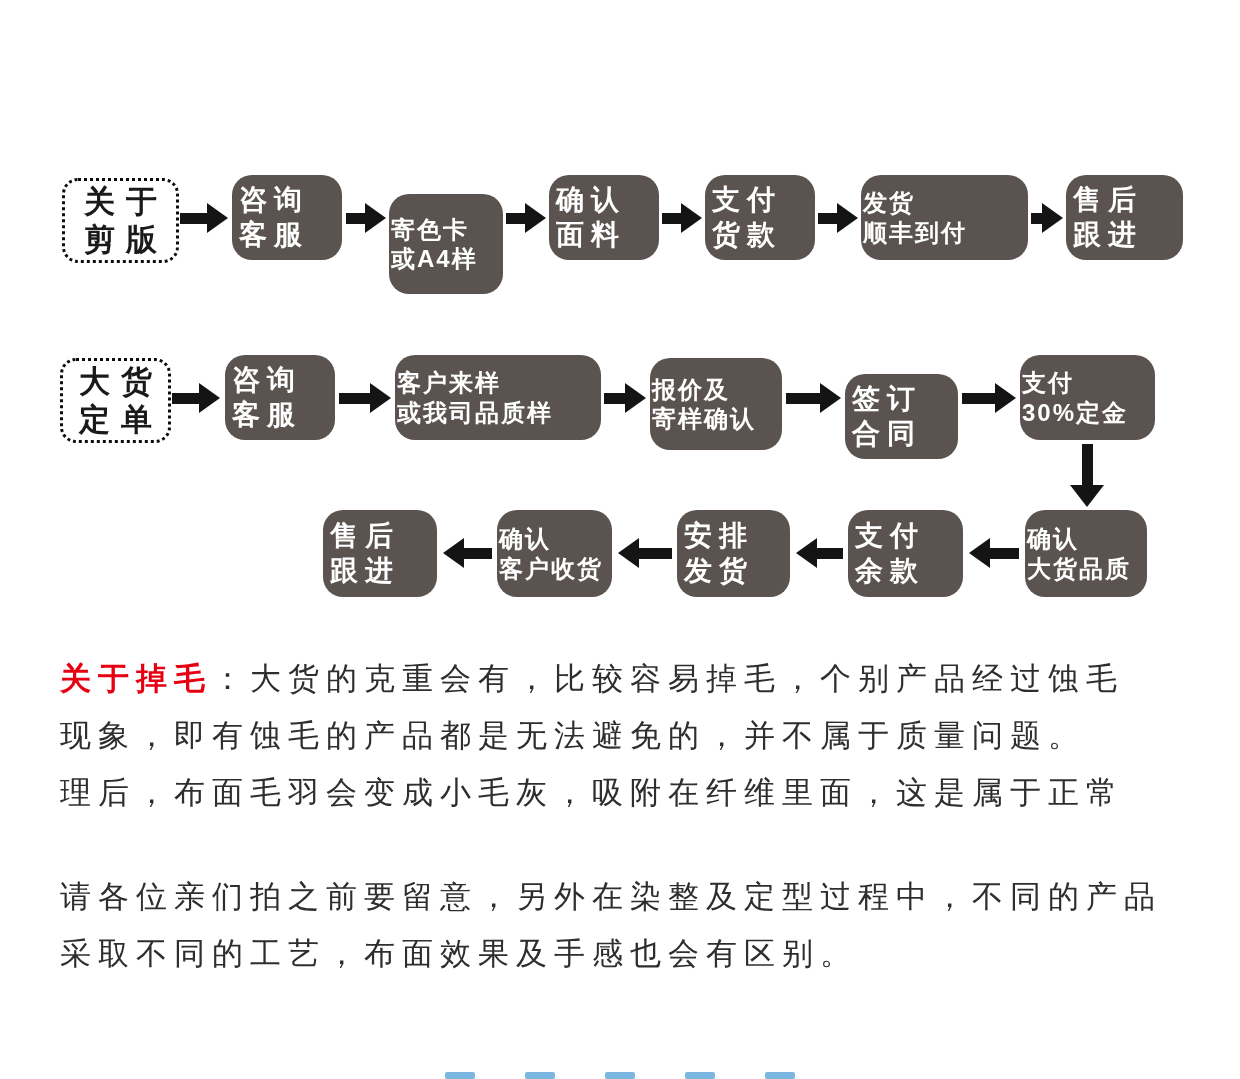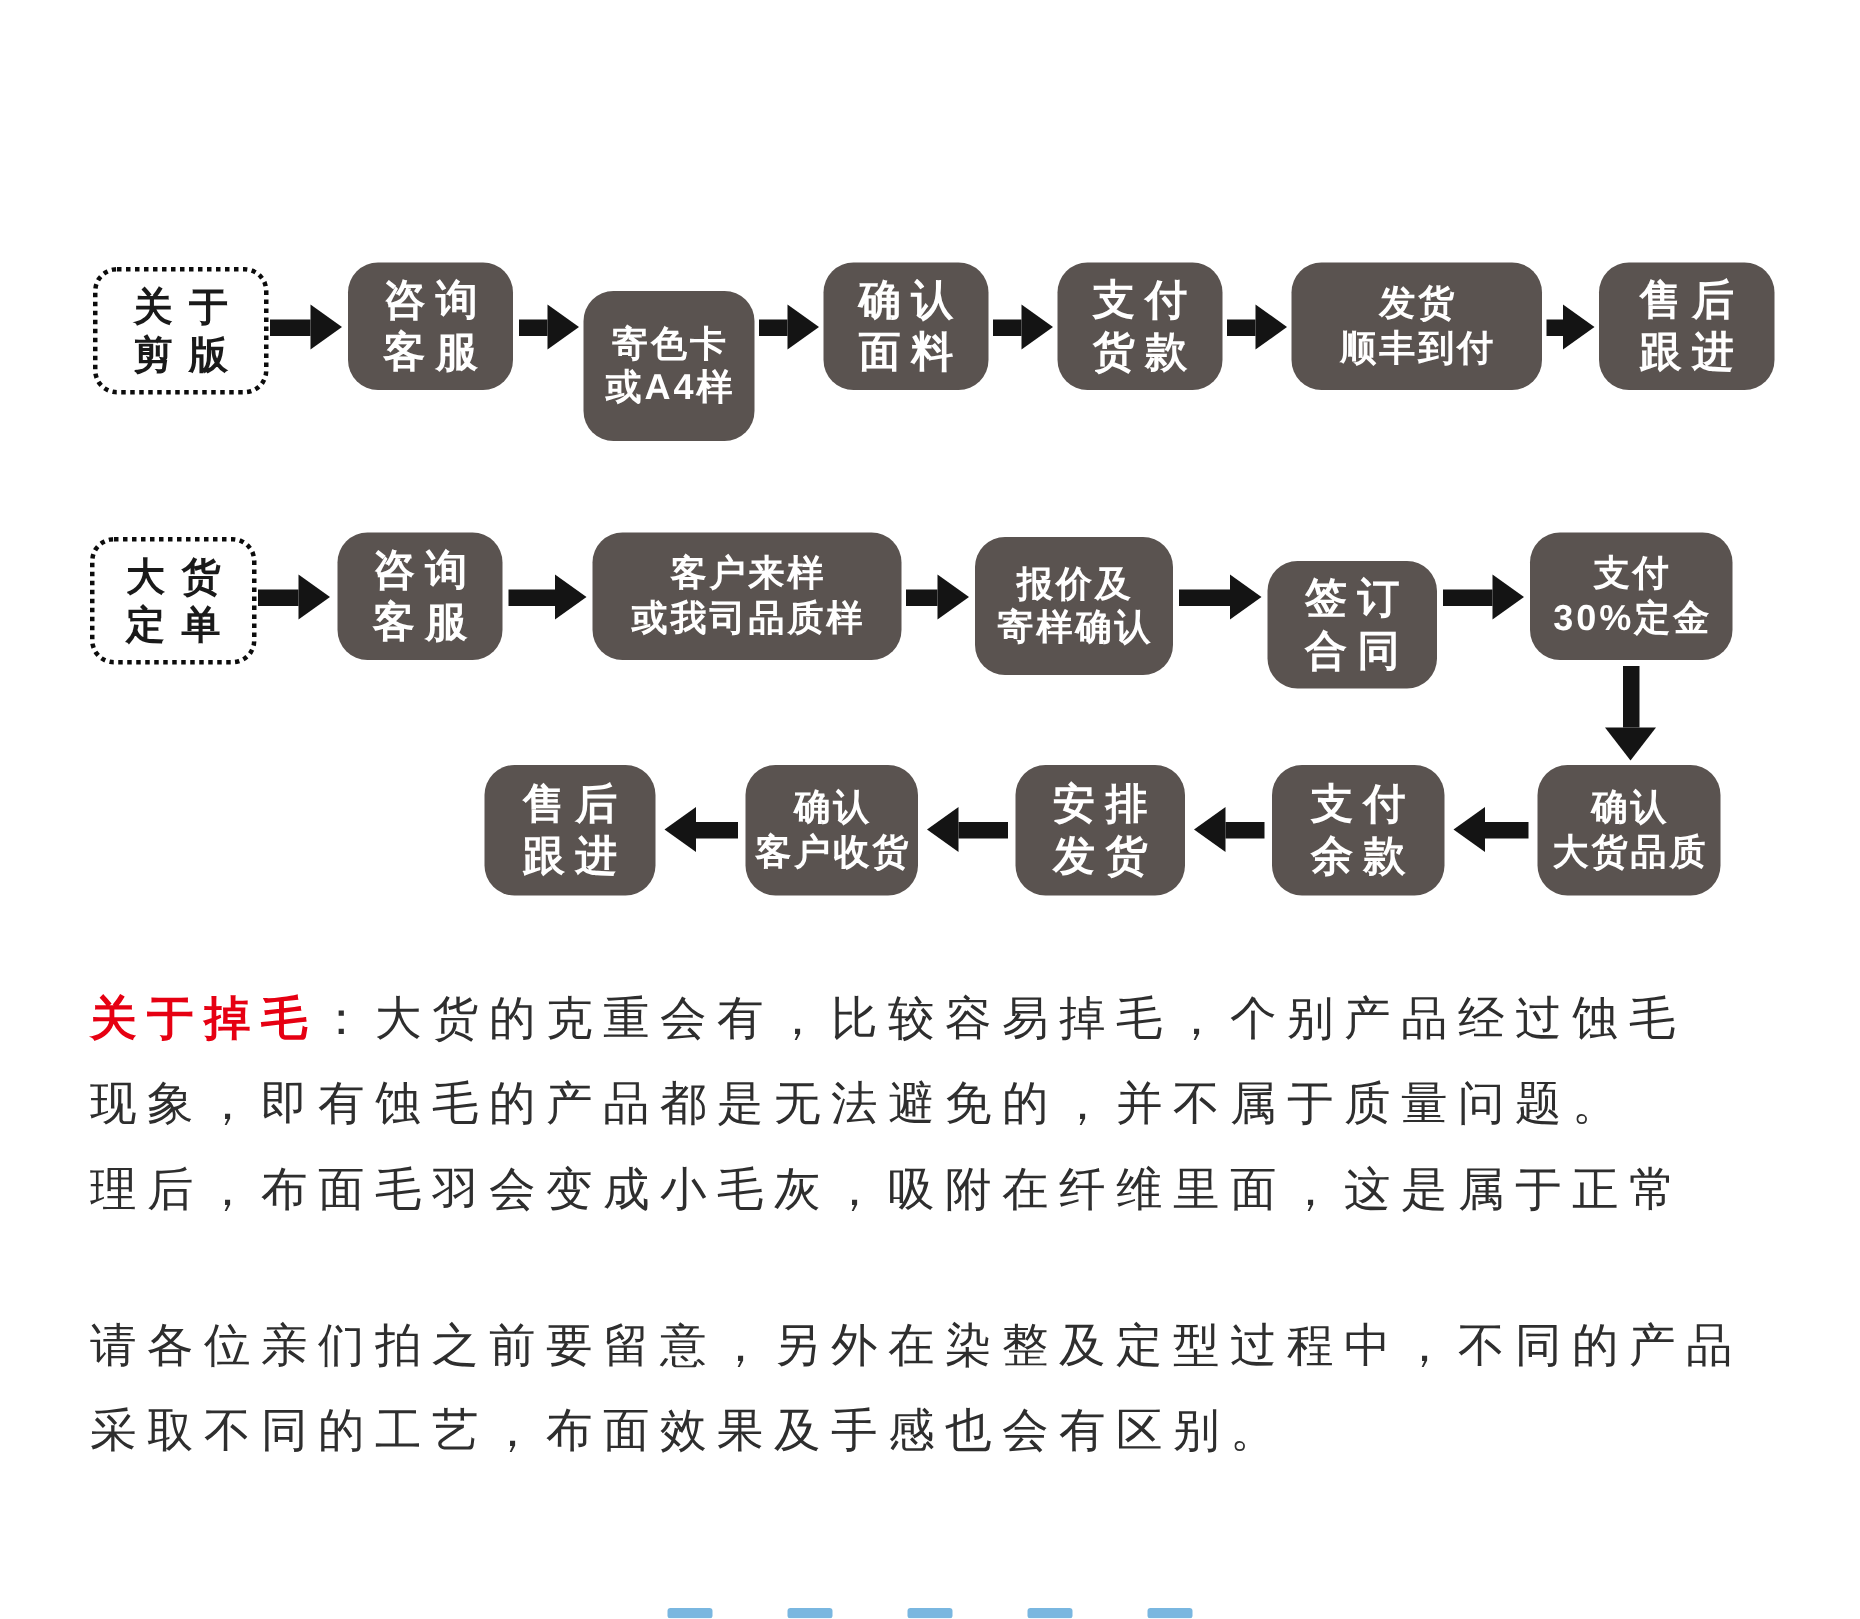--- a/index.html
+++ b/index.html
@@ -11,28 +11,28 @@
   .banner-shape{fill:var(--banner,#1b1b1b);}
   .banner-tri{fill:var(--tri,#8c8c8c);}
   .banner-hairline{fill:var(--hline,#b5b5b5);}
   .banner-new{fill:#fff;font-family:"Liberation Sans",sans-serif;font-weight:bold;
               font-size:37px;letter-spacing:3px;}
   .banner-title{fill:#fff;font-family:"Liberation Sans","DejaVu Sans",sans-serif;
                 font-weight:bold;font-size:24px;letter-spacing:4px;}
 
   
   .fbox{position:absolute;background:var(--box,#5a5350);border-radius:20px;color:#fff;
-        display:flex;flex-direction:column;align-items:center;justify-content:center;
+        display:flex;flex-direction:column;align-items:flex-start;justify-content:center;
         font-weight:bold;text-align:center;}
   .fbox span{display:block;line-height:1.22;font-size:28px;letter-spacing:7px;text-indent:7px;}
   .fbox.compact span{font-size:24px;letter-spacing:2px;text-indent:2px;}
   .dotted-box{position:absolute;border:3px dotted #0c0c0c;border-radius:16px;background:#fff;
         display:flex;flex-direction:column;align-items:center;justify-content:center;
         color:#1a1a1a;font-weight:bold;text-align:center;}
-  .dotted-box span{display:block;line-height:1.2;font-size:26px;letter-spacing:11px;text-indent:11px;}
+  .dotted-box span{display:block;line-height:1.2;font-size:31px;letter-spacing:11px;text-indent:11px;}
 
   
   .harrow{position:absolute;height:30px;display:flex;align-items:center;}
   .harrow .shaft{flex:1;height:11px;background:var(--arrow,#141414);}
   .harrow .head-r{width:0;height:0;border-top:15px solid transparent;
                   border-bottom:15px solid transparent;border-left:21px solid var(--arrow,#141414);}
   .harrow .head-l{width:0;height:0;border-top:15px solid transparent;
                   border-bottom:15px solid transparent;border-right:21px solid var(--arrow,#141414);}
   .varrow{position:absolute;width:34px;display:flex;flex-direction:column;align-items:center;}
   .varrow .shaft{width:11px;flex:1;background:var(--arrow,#141414);}

